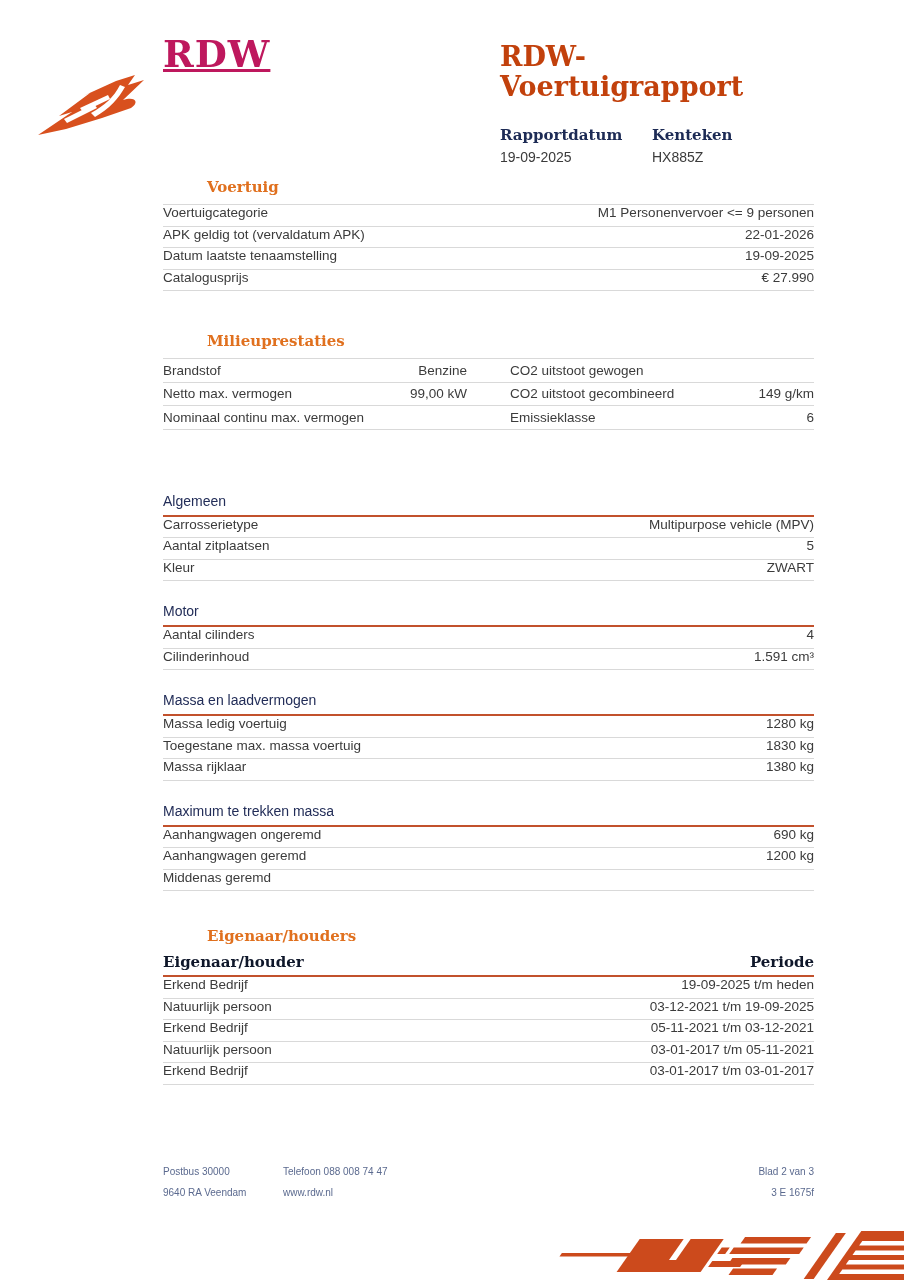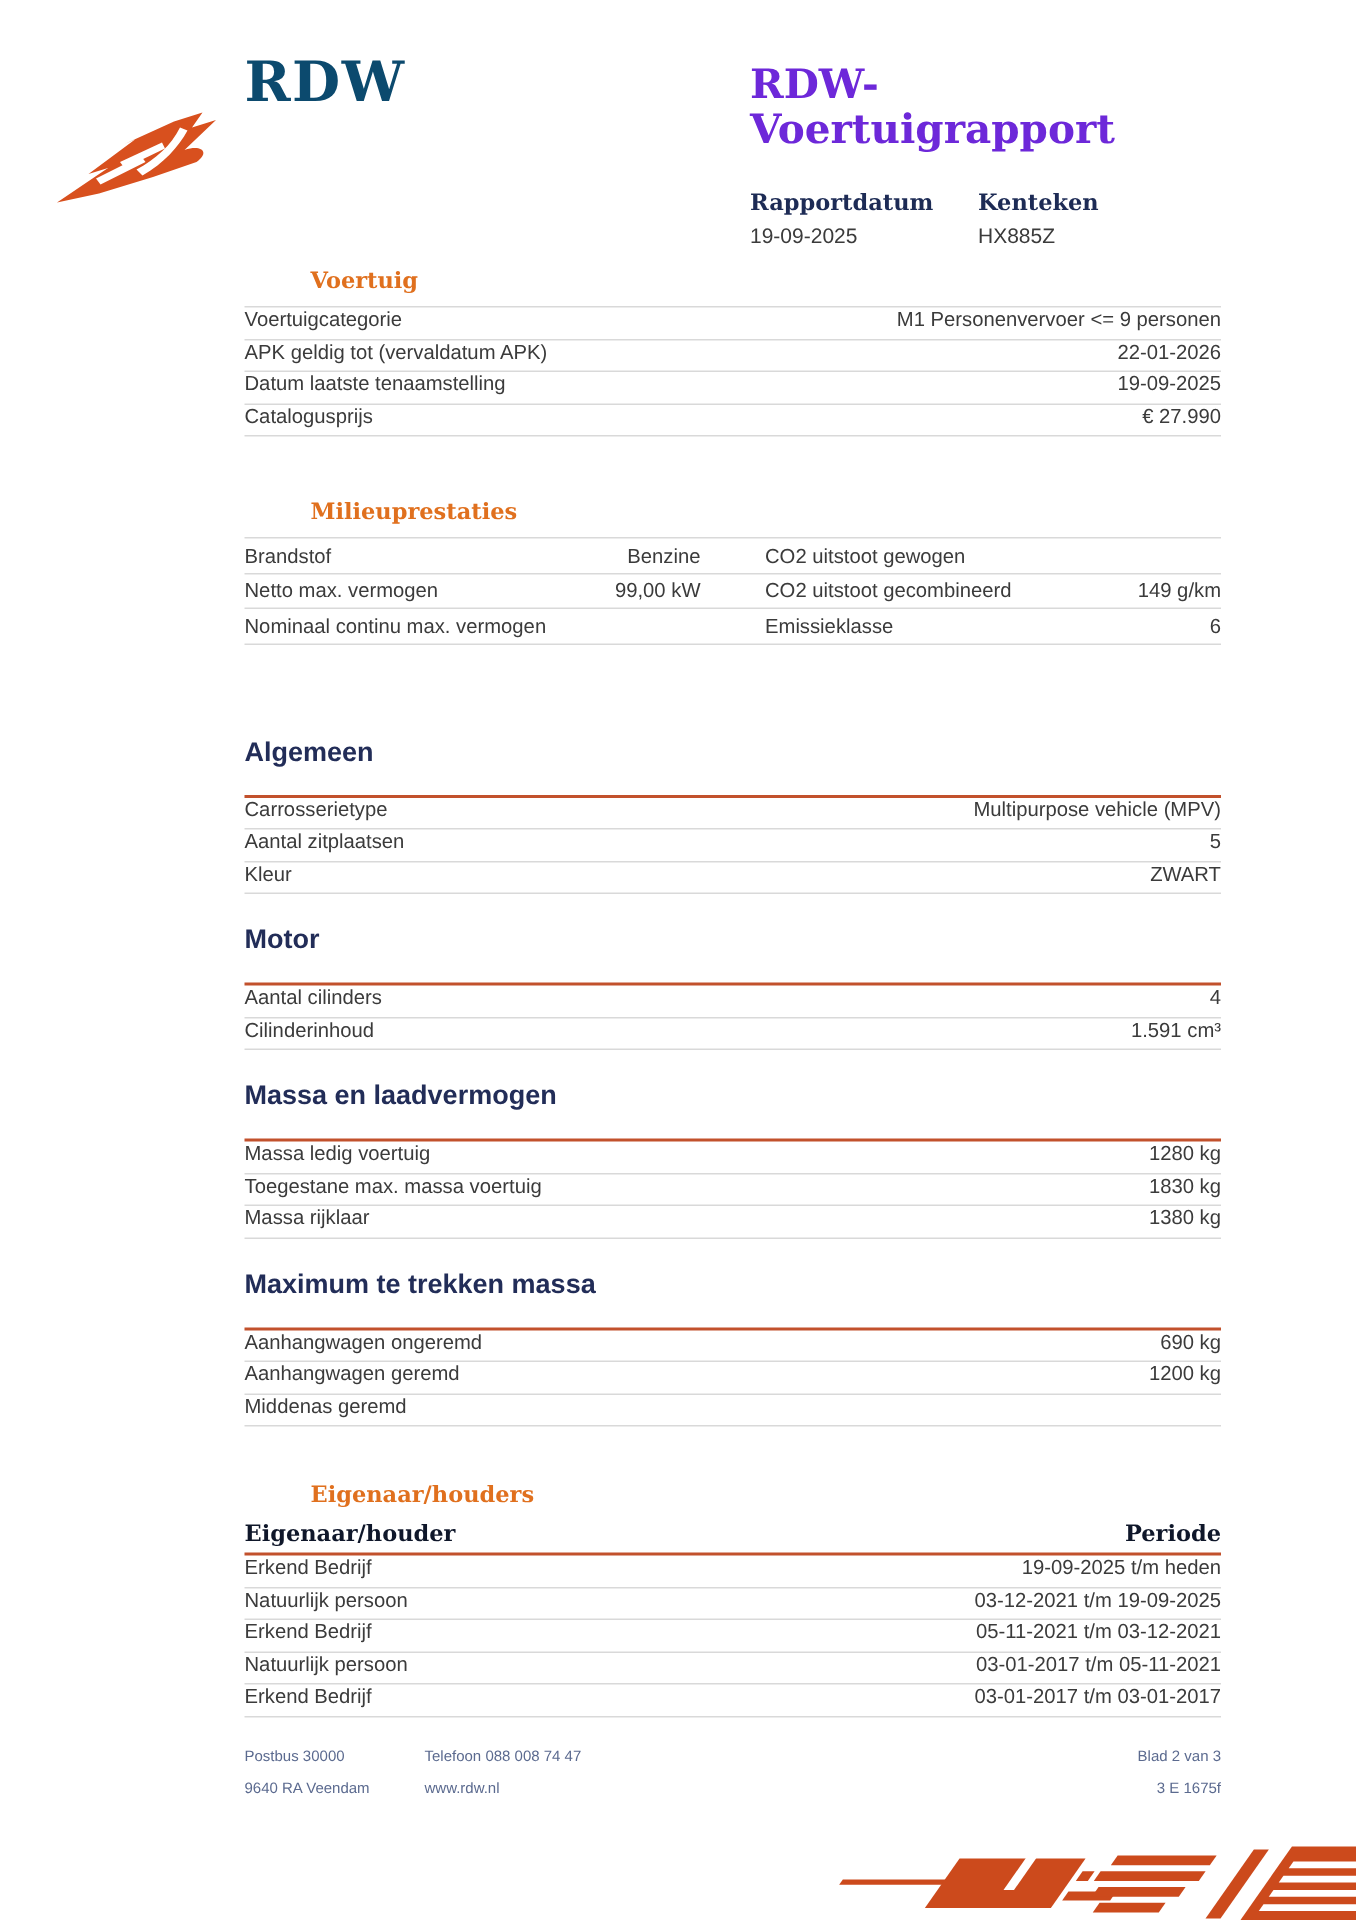--- a/index.html
+++ b/index.html
@@ -8,26 +8,26 @@
     width:904px; height:1280px; position:relative; background:#ffffff;
     margin:0 auto; overflow:hidden;
     font-family:"Liberation Sans", sans-serif; color:#3b3b3b;
   }
   
   .logo { position:absolute; left:36px; top:34px; width:220px; height:104px; }
   .logo-feather { position:absolute; left:0; top:22px; width:128px; height:82px; }
   .logo-text {
     position:absolute; left:127px; top:0;
     font-family:"DejaVu Serif", serif; font-weight:bold;
-    font-size:37px; line-height:40px; color:#0c4a6e; letter-spacing:1px;
+    font-size:37px; line-height:40px; color:#be185d; letter-spacing:1px;text-decoration:underline;
   }
   .title-block { position:absolute; left:500px; top:42px; width:316px; }
   .doc-title {
     font-family:"DejaVu Serif", serif; font-weight:bold;
-    font-size:27px; line-height:30px; color:#6d28d9;
+    font-size:27px; line-height:30px; color:#c2410c;
   }
   .meta { display:flex; margin-top:24px;gap:12px; }
   .meta-item { width:140px; }
   .meta-label {
     font-family:"DejaVu Serif", serif; font-weight:bold;
     font-size:15px; color:#1d2b55;
   }
   .meta-value { font-size:14px; color:#3b3b3b; margin-top:5px; }
   
   .content { position:absolute; left:163px; top:178px; width:651px; }
@@ -40,22 +40,22 @@
     display:flex; justify-content:space-between; align-items:flex-start;
     height:21.5px; border-bottom:1px solid #d9d9d9; font-size:13.5px;
   }
   .mrow {
     display:grid; grid-template-columns:304px 1fr;
     height:23.5px; border-bottom:1px solid #d9d9d9; font-size:13.5px;
   }
   .mcell { display:flex; justify-content:space-between; align-items:center; }
   .mcell-r { padding-left:43px; }
   .subsection-title {
-    font-size:18px; line-height:18px; font-weight:bold; color:#222d58;
-    padding-bottom:20px; border-bottom:2px solid #c2512c;
+    font-size:14px; line-height:18px; font-weight:normal; color:#222d58;
+    padding-bottom:5px; border-bottom:2px solid #c2512c;
   }
   .sub { margin-top:0; }
   .gap-41 { margin-top:41px; }
   .gap-62 { margin-top:62px; }
   .gap-36 { margin-top:36px; }
   .sub-gap { margin-top:21px; }
   .first-sub { margin-top:3px; }
   .otable-head {
     display:flex; justify-content:space-between; align-items:flex-end;
     font-family:"DejaVu Serif", serif; font-weight:bold; font-size:15px;

